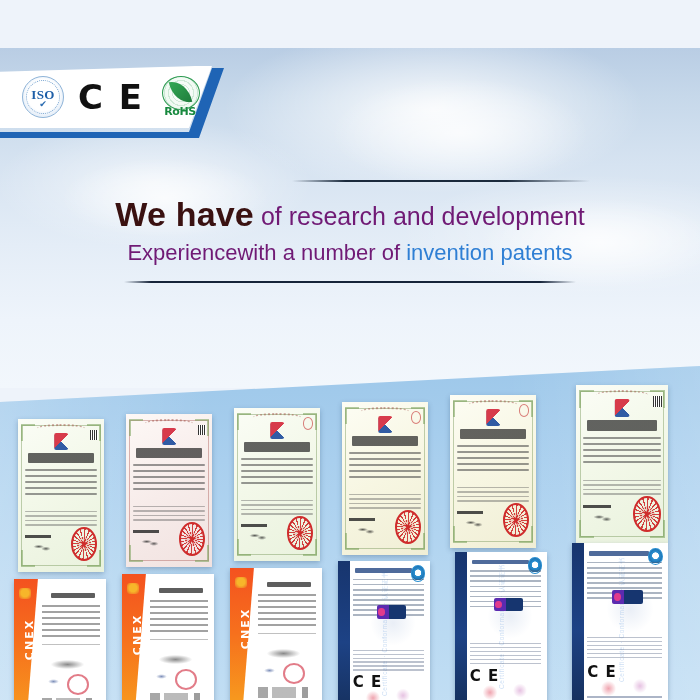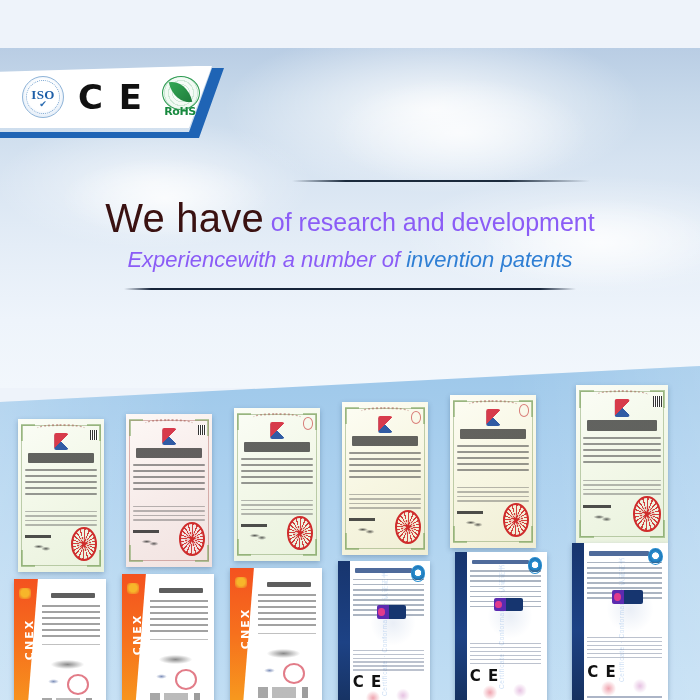--- a/index.html
+++ b/index.html
@@ -97,27 +97,27 @@
     width:298px;margin-left:292px;
     background:linear-gradient(90deg,rgba(20,30,45,0) 0%,#1b2a3c 18%,#1b2a3c 72%,rgba(20,30,45,0) 100%);
   }
   .rule-bottom{
     width:452px;margin-left:124px;margin-top:14px;
     background:linear-gradient(90deg,rgba(20,30,45,0) 0%,#16243a 6%,#16243a 92%,rgba(20,30,45,0) 100%);
   }
   .lines{padding-top:11px;text-align:center;}
   .line{line-height:1.26;white-space:nowrap;}
   .l1{font-size:25px;}
-  .l2{font-size:22px;margin-top:3px;font-style:italic;}
+  .l2{font-size:22px;margin-top:3px;}
   .l3{font-size:22px;margin-top:4px;}
   .strong-dark{
-    font-weight:normal;font-size:40px;color:#3a1111;
+    font-weight:bold;font-size:34px;color:#3a1111;
     letter-spacing:.2px;vertical-align:-1px;
   }
-  .dark{color:#8b5cf6;}
+  .dark{color:#701a75;}
   .blue{color:#2f7fd4;}
 
   
   .wall{
     position:absolute;left:0;top:318px;width:700px;height:360px;
     background:linear-gradient(180deg,#9ec8ea 0%,#a9cfee 26%,#b6d7f1 60%,#c3dff4 100%);
     -webkit-clip-path:polygon(0 36px,700px 0,700px 360px,0 360px);
     clip-path:polygon(0 36px,700px 0,700px 360px,0 360px);
   }
   .wall-shade{

